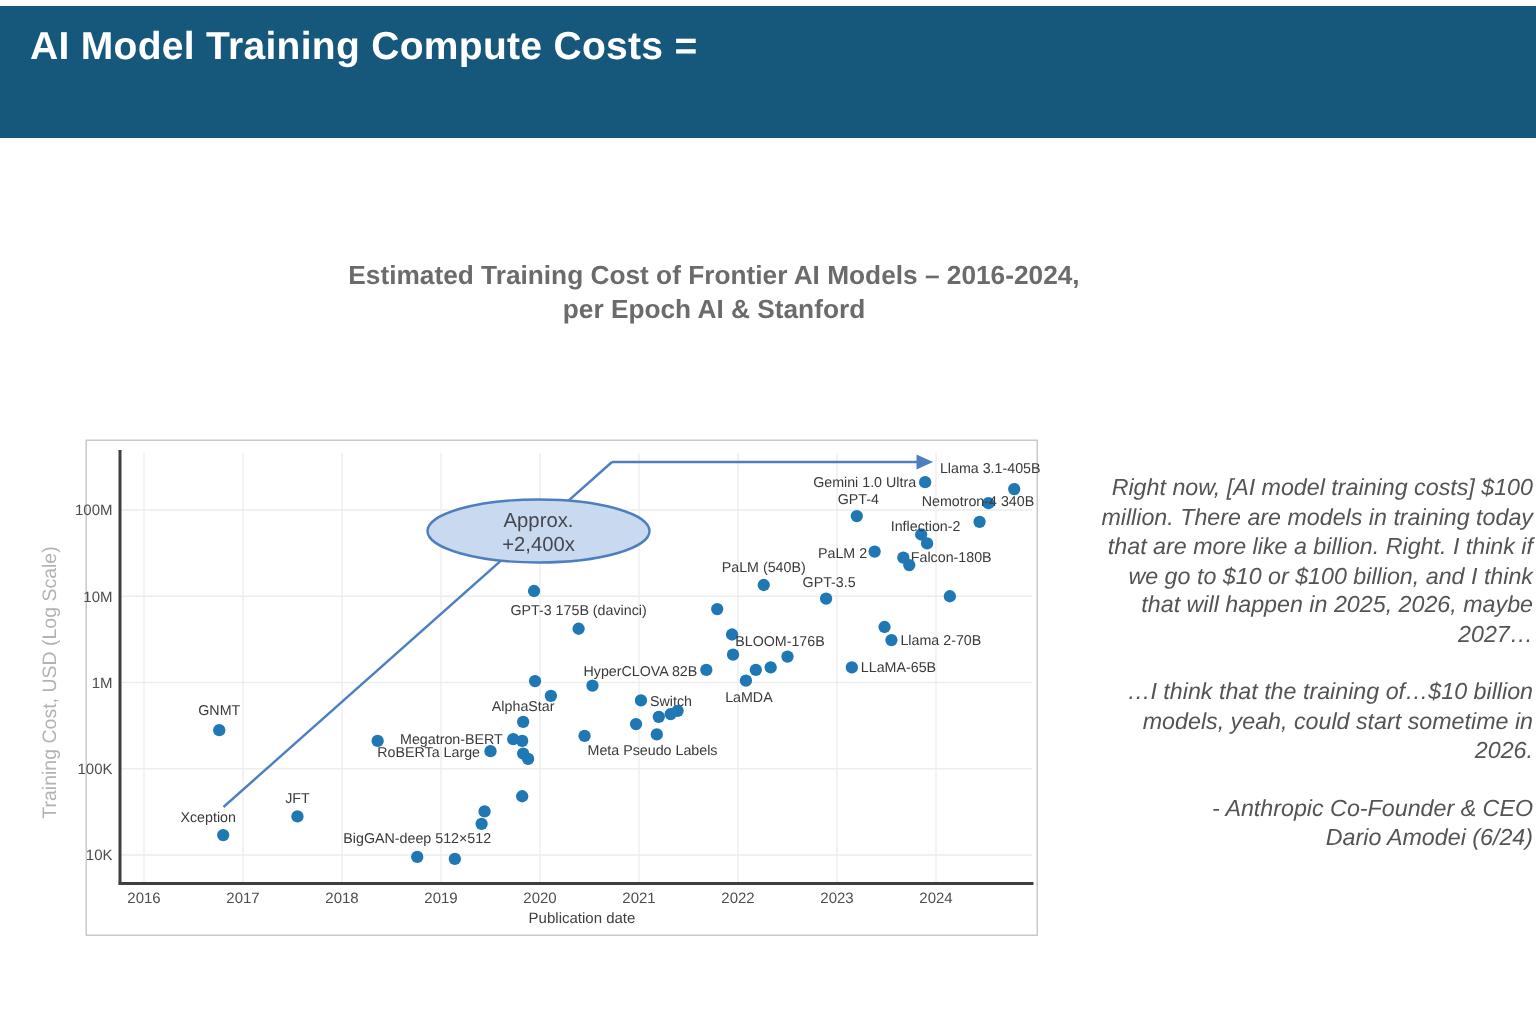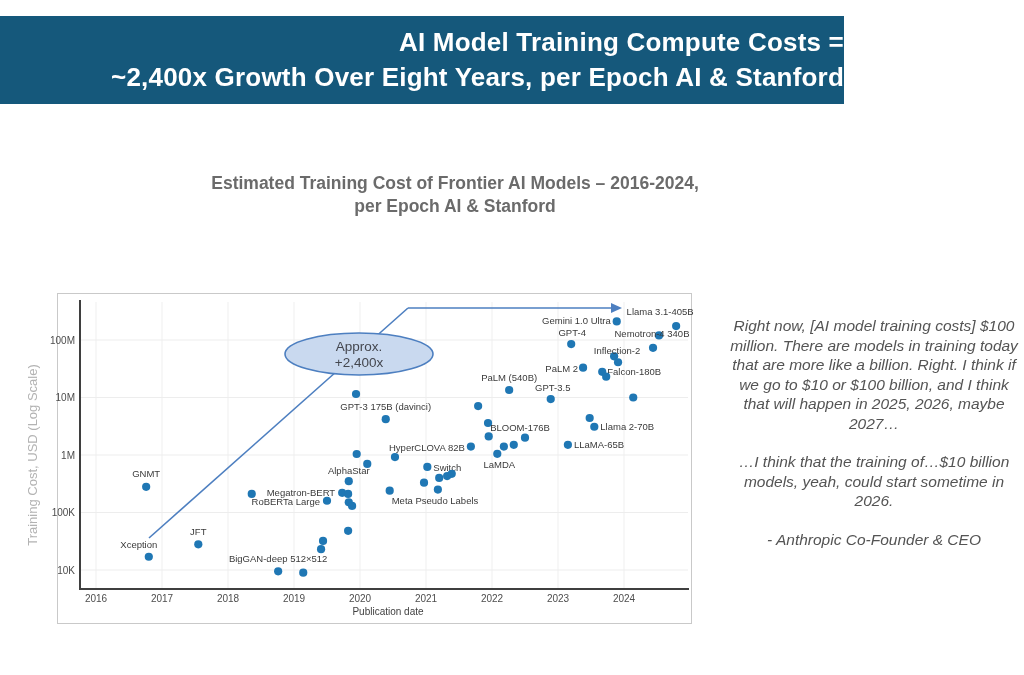--- a/index.html
+++ b/index.html
@@ -1,61 +1,59 @@
 <!DOCTYPE html>
 <html><head>
 <meta charset="utf-8">
 <style>
   html,body{margin:0;padding:0;background:#ffffff;}
   .slide{
     position:relative;width:1024px;height:675px;background:#ffffff;overflow:hidden;
     font-family:"Liberation Sans","DejaVu Sans",sans-serif;
   }
   .banner{
-    position:absolute;left:0;top:16px;width:844px;height:88px;
+    position:absolute;left:0;top:4px;width:1024px;height:88px;
     background:#15587B;color:#ffffff;box-sizing:border-box;
     padding:9px 0 0 20px;font-weight:bold;font-size:26px;line-height:35px;
     letter-spacing:0.2px;
-    text-align:right;
   }
   .chart-title{
     position:absolute;left:0;top:172px;width:910px;text-align:center;
-    color:#6b6b6b;font-weight:bold;font-size:17.5px;line-height:23px;
+    color:#6b6b6b;font-weight:bold;font-size:17.5px;line-height:23px;padding-left:21px;
   }
   .chart-box{
     position:absolute;left:57px;top:293px;width:633px;height:329px;
     background:#ffffff;border:1px solid #c9c9c9;box-sizing:content-box;
   }
   .chart-box svg{overflow:visible;display:block;}
   .y-title{
     position:absolute;left:-77px;top:447px;width:220px;height:16px;
     transform:rotate(-90deg);text-align:center;
     color:#b3b3b3;font-size:13px;white-space:nowrap;
   }
   .quote{
     position:absolute;left:726px;top:316px;width:296px;
     color:#545454;font-style:italic;font-size:15.5px;line-height:19.5px;
     text-align:center;
   }
-  .quote p{margin:0 0 19px 0;}
+  .quote p{margin:0 0 19px 0;text-align:right;}
   .quote .attr{font-weight:normal;margin-bottom:0;}
   svg text{font-family:"Liberation Sans","DejaVu Sans",sans-serif;}
   .tick-label{font-size:10px;fill:#4d4d4d;}
   .axis-label{font-size:10px;fill:#3f3f3f;}
   .pt-label{font-size:9.5px;fill:#3a3a3a;}
   .ellipse-label{font-size:13.5px;fill:#44474f;}
 </style>
 </head>
 <body>
 
 <div class="slide">
 
   <div class="banner" style="background: rgb(21, 88, 123); color: rgb(255, 255, 255);">
     <div>AI Model Training Compute Costs =</div>
-    <div>~2,400x Growth Over Eight Years, per Epoch AI &amp; Stanford</div>
   </div>
 
   <div class="chart-title">
     <div>Estimated Training Cost of Frontier AI Models – 2016-2024,</div>
     <div>per Epoch AI &amp; Stanford</div>
   </div>
 
   <div class="y-title">Training Cost, USD (Log Scale)</div>
 
   <div class="chart-box">
@@ -172,15 +170,16 @@
         <text x="593.9799999999982" y="43.44707835226154" text-anchor="middle" class="pt-label">Nemotron-4 340B</text>
         <circle cx="618.1399999999976" cy="32.02531220053808" r="4.1" fill="#1f77b4"></circle>
         <text x="602.1399999999976" y="21.02531220053808" text-anchor="middle" class="pt-label">Llama 3.1-405B</text>
       </svg>
   </div>
 
   <div class="quote">
     <p>Right now, [AI model training costs] $100 million. There are models in training today that are more like a billion. Right. I think if we go to $10 or $100 billion, and I think that will happen in 2025, 2026, maybe 2027…</p>
     <p>…I think that the training of…$10 billion models, yeah, could start sometime in 2026.</p>
     <p class="attr">- Anthropic Co-Founder &amp; CEO</p>
+    <p class="attr">Dario Amodei (6/24)</p>
   </div>
 
 </div>
 
 </body></html>

